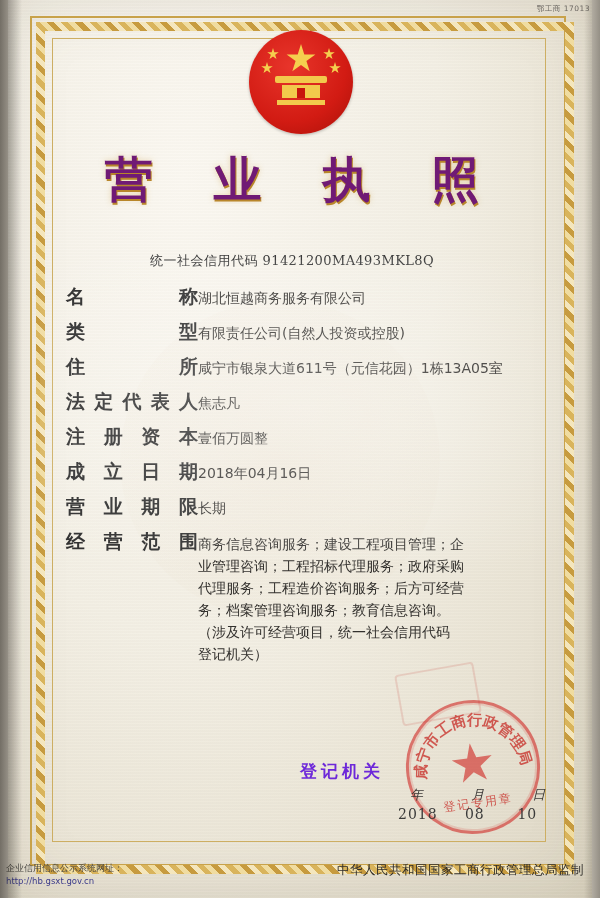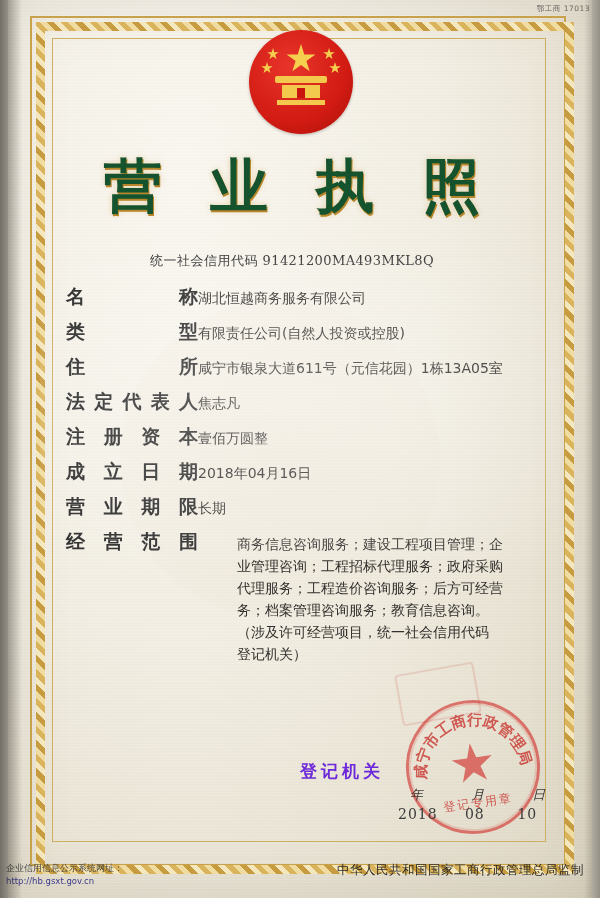--- a/index.html
+++ b/index.html
@@ -118,25 +118,25 @@
   .star.s2 { left: 12px; top: 32px; width: 12px; height: 12px; }
   .star.s3 { left: 74px; top: 18px; width: 12px; height: 12px; }
   .star.s4 { left: 80px; top: 32px; width: 12px; height: 12px; }
 
   
   .title {
     position: absolute;
     left: 60px; top: 148px;
     width: 480px;
     text-align: center;
-    font-family: Liberation Sans, sans-serif;
-    font-size: 58px;
+    font-family: Liberation Mono, monospace;
+    font-size: 48px;
     font-weight: bold;
     letter-spacing: 16px;
-    color: #14532d;
+    color: #701a75;
     text-shadow: 1px 2px 0 #b8862a, 0 0 6px rgba(200,150,50,0.35);
     white-space: nowrap;
   }
 
   .credit-code {
     position: absolute;
     left: 0; top: 252px;
     width: 584px;
     text-align: center;
     padding-right: 26px;
@@ -172,21 +172,21 @@
   }
   .row .label span.ch { display: inline-block; }
   .row .value {
     flex: 1;
     font-size: 14px;
     color: #33312e;
     line-height: 21px;
     padding-top: 4px;
   }
   .row.scope .value { line-height: 22px; }
-  .row.scope .value div { text-indent: 0; margin-left: 39px; }
+  .row.scope .value div { text-indent: 0; }
 
   
   .registry-label {
     position: absolute;
     left: 300px; top: 760px;
     font-size: 17px;
     font-weight: bold;
     color: #6d28d9;
     letter-spacing: 4px;
   }

